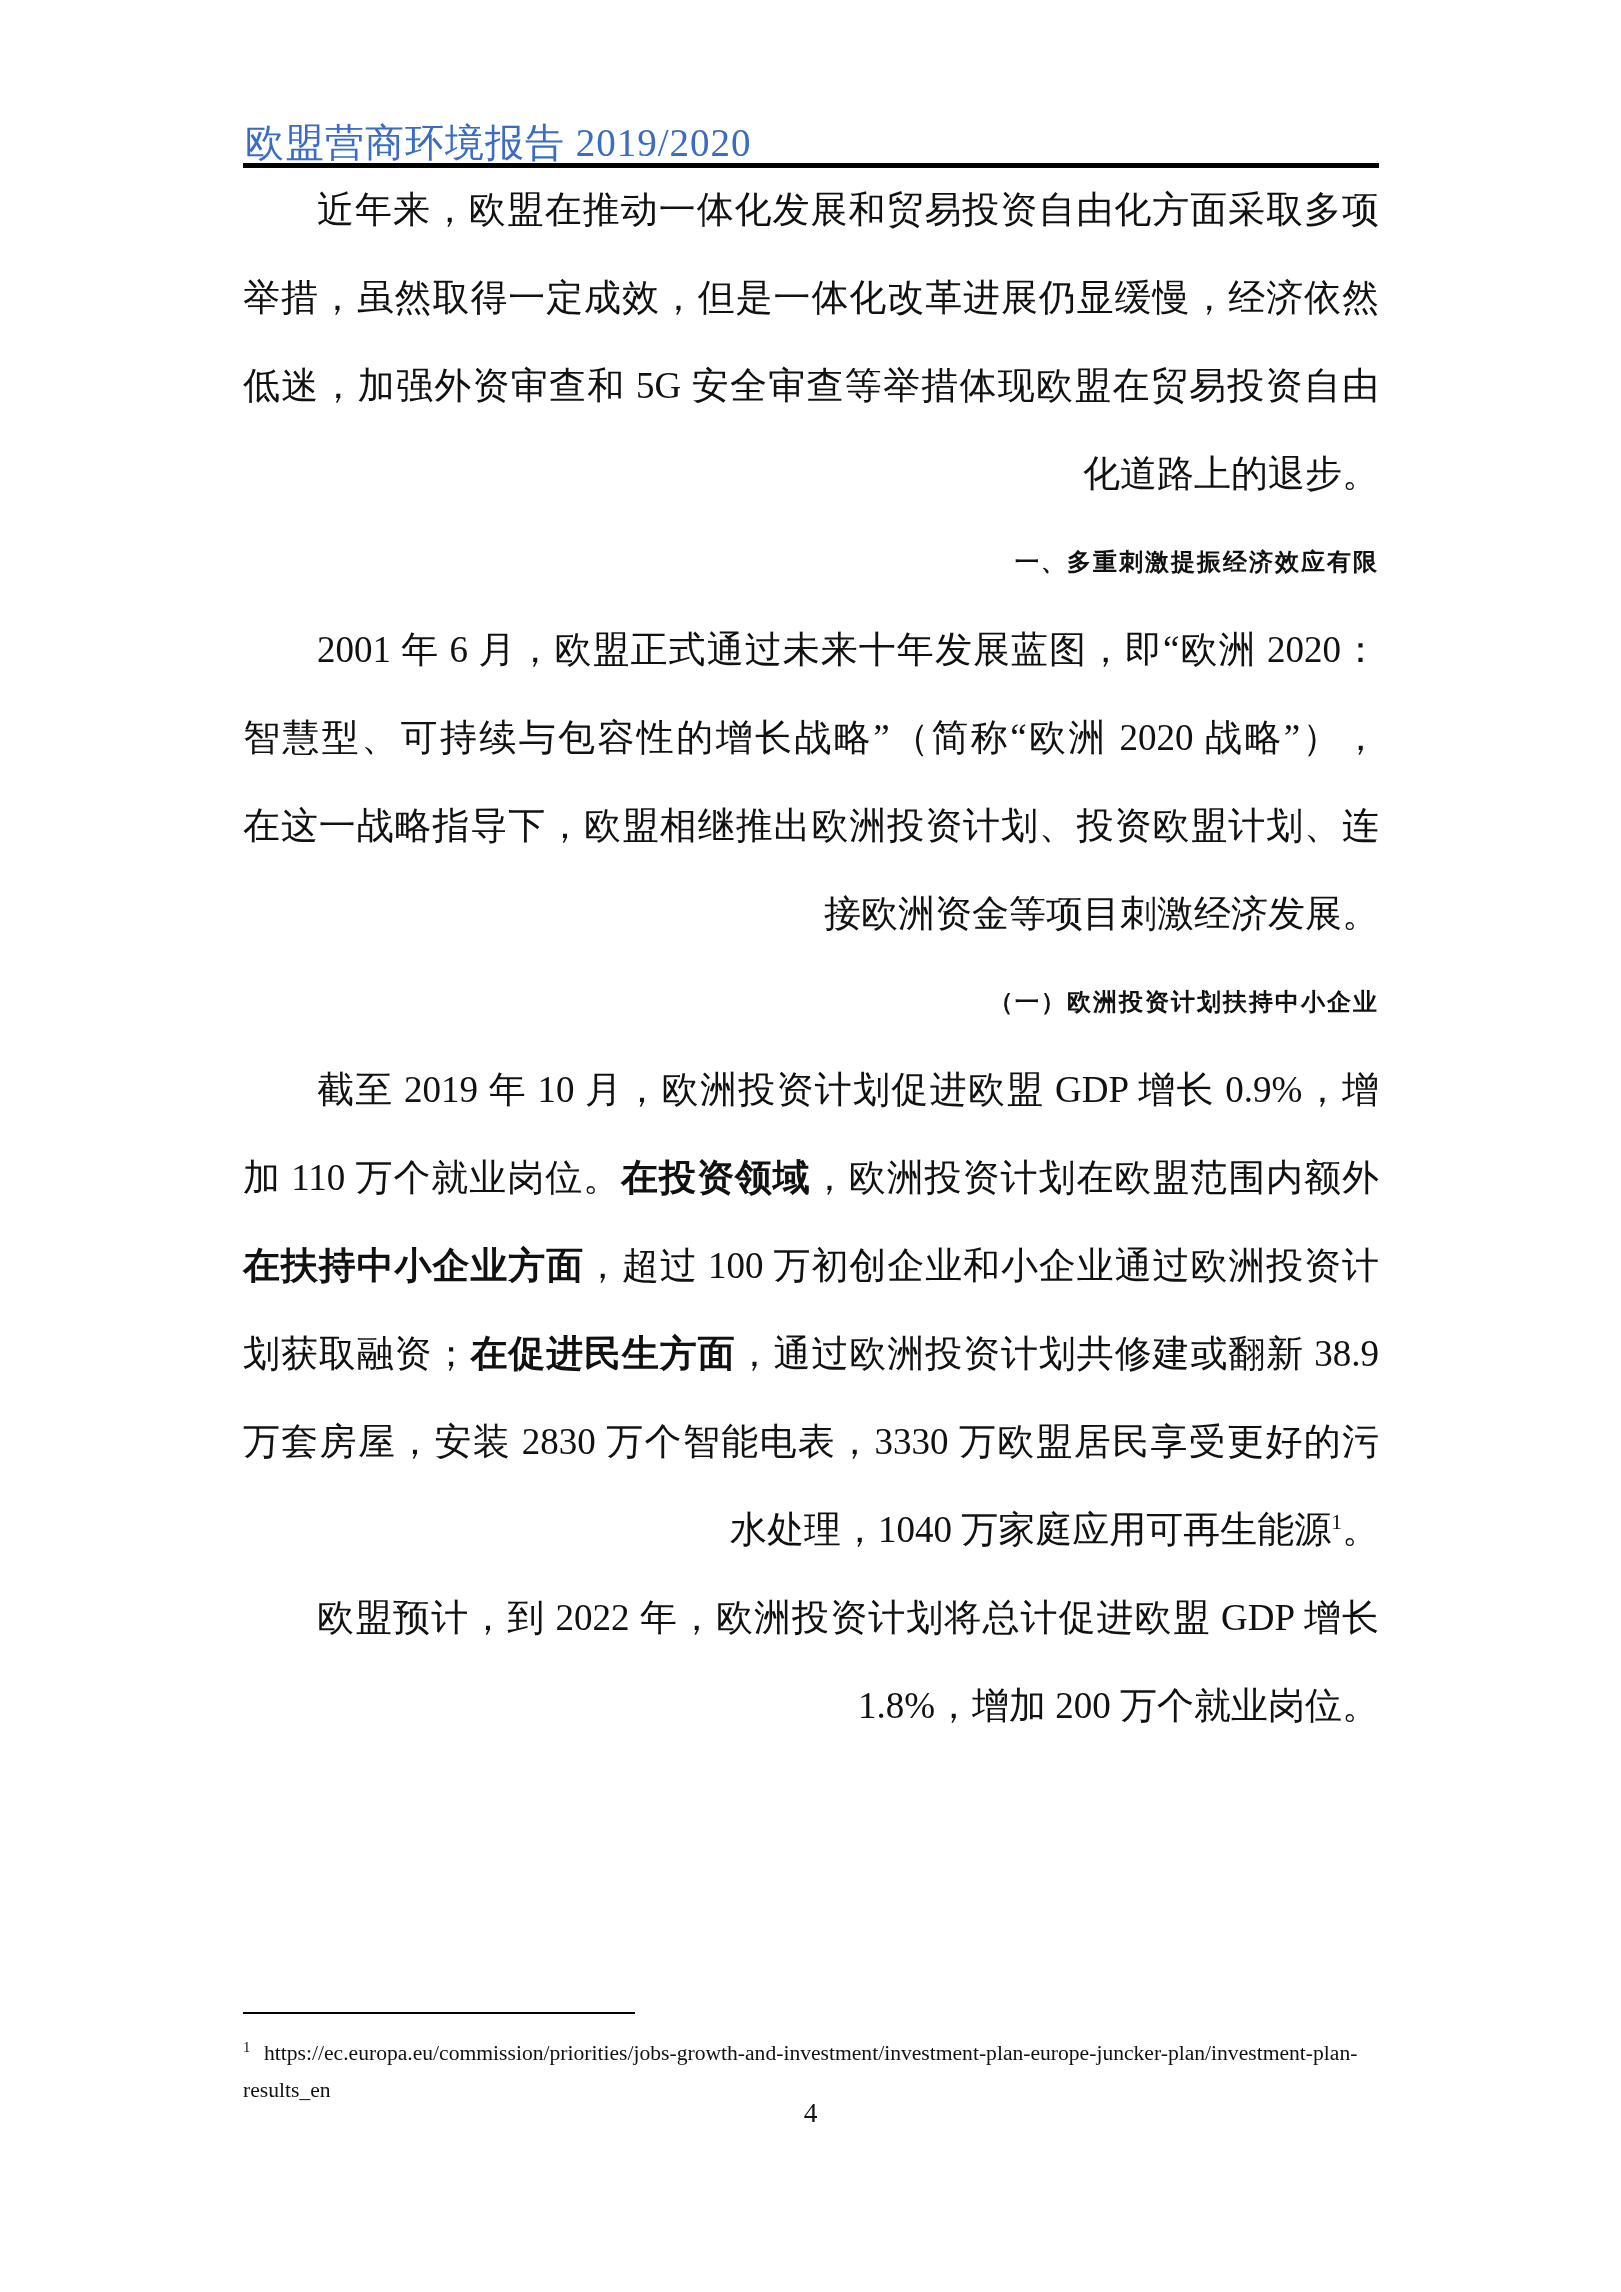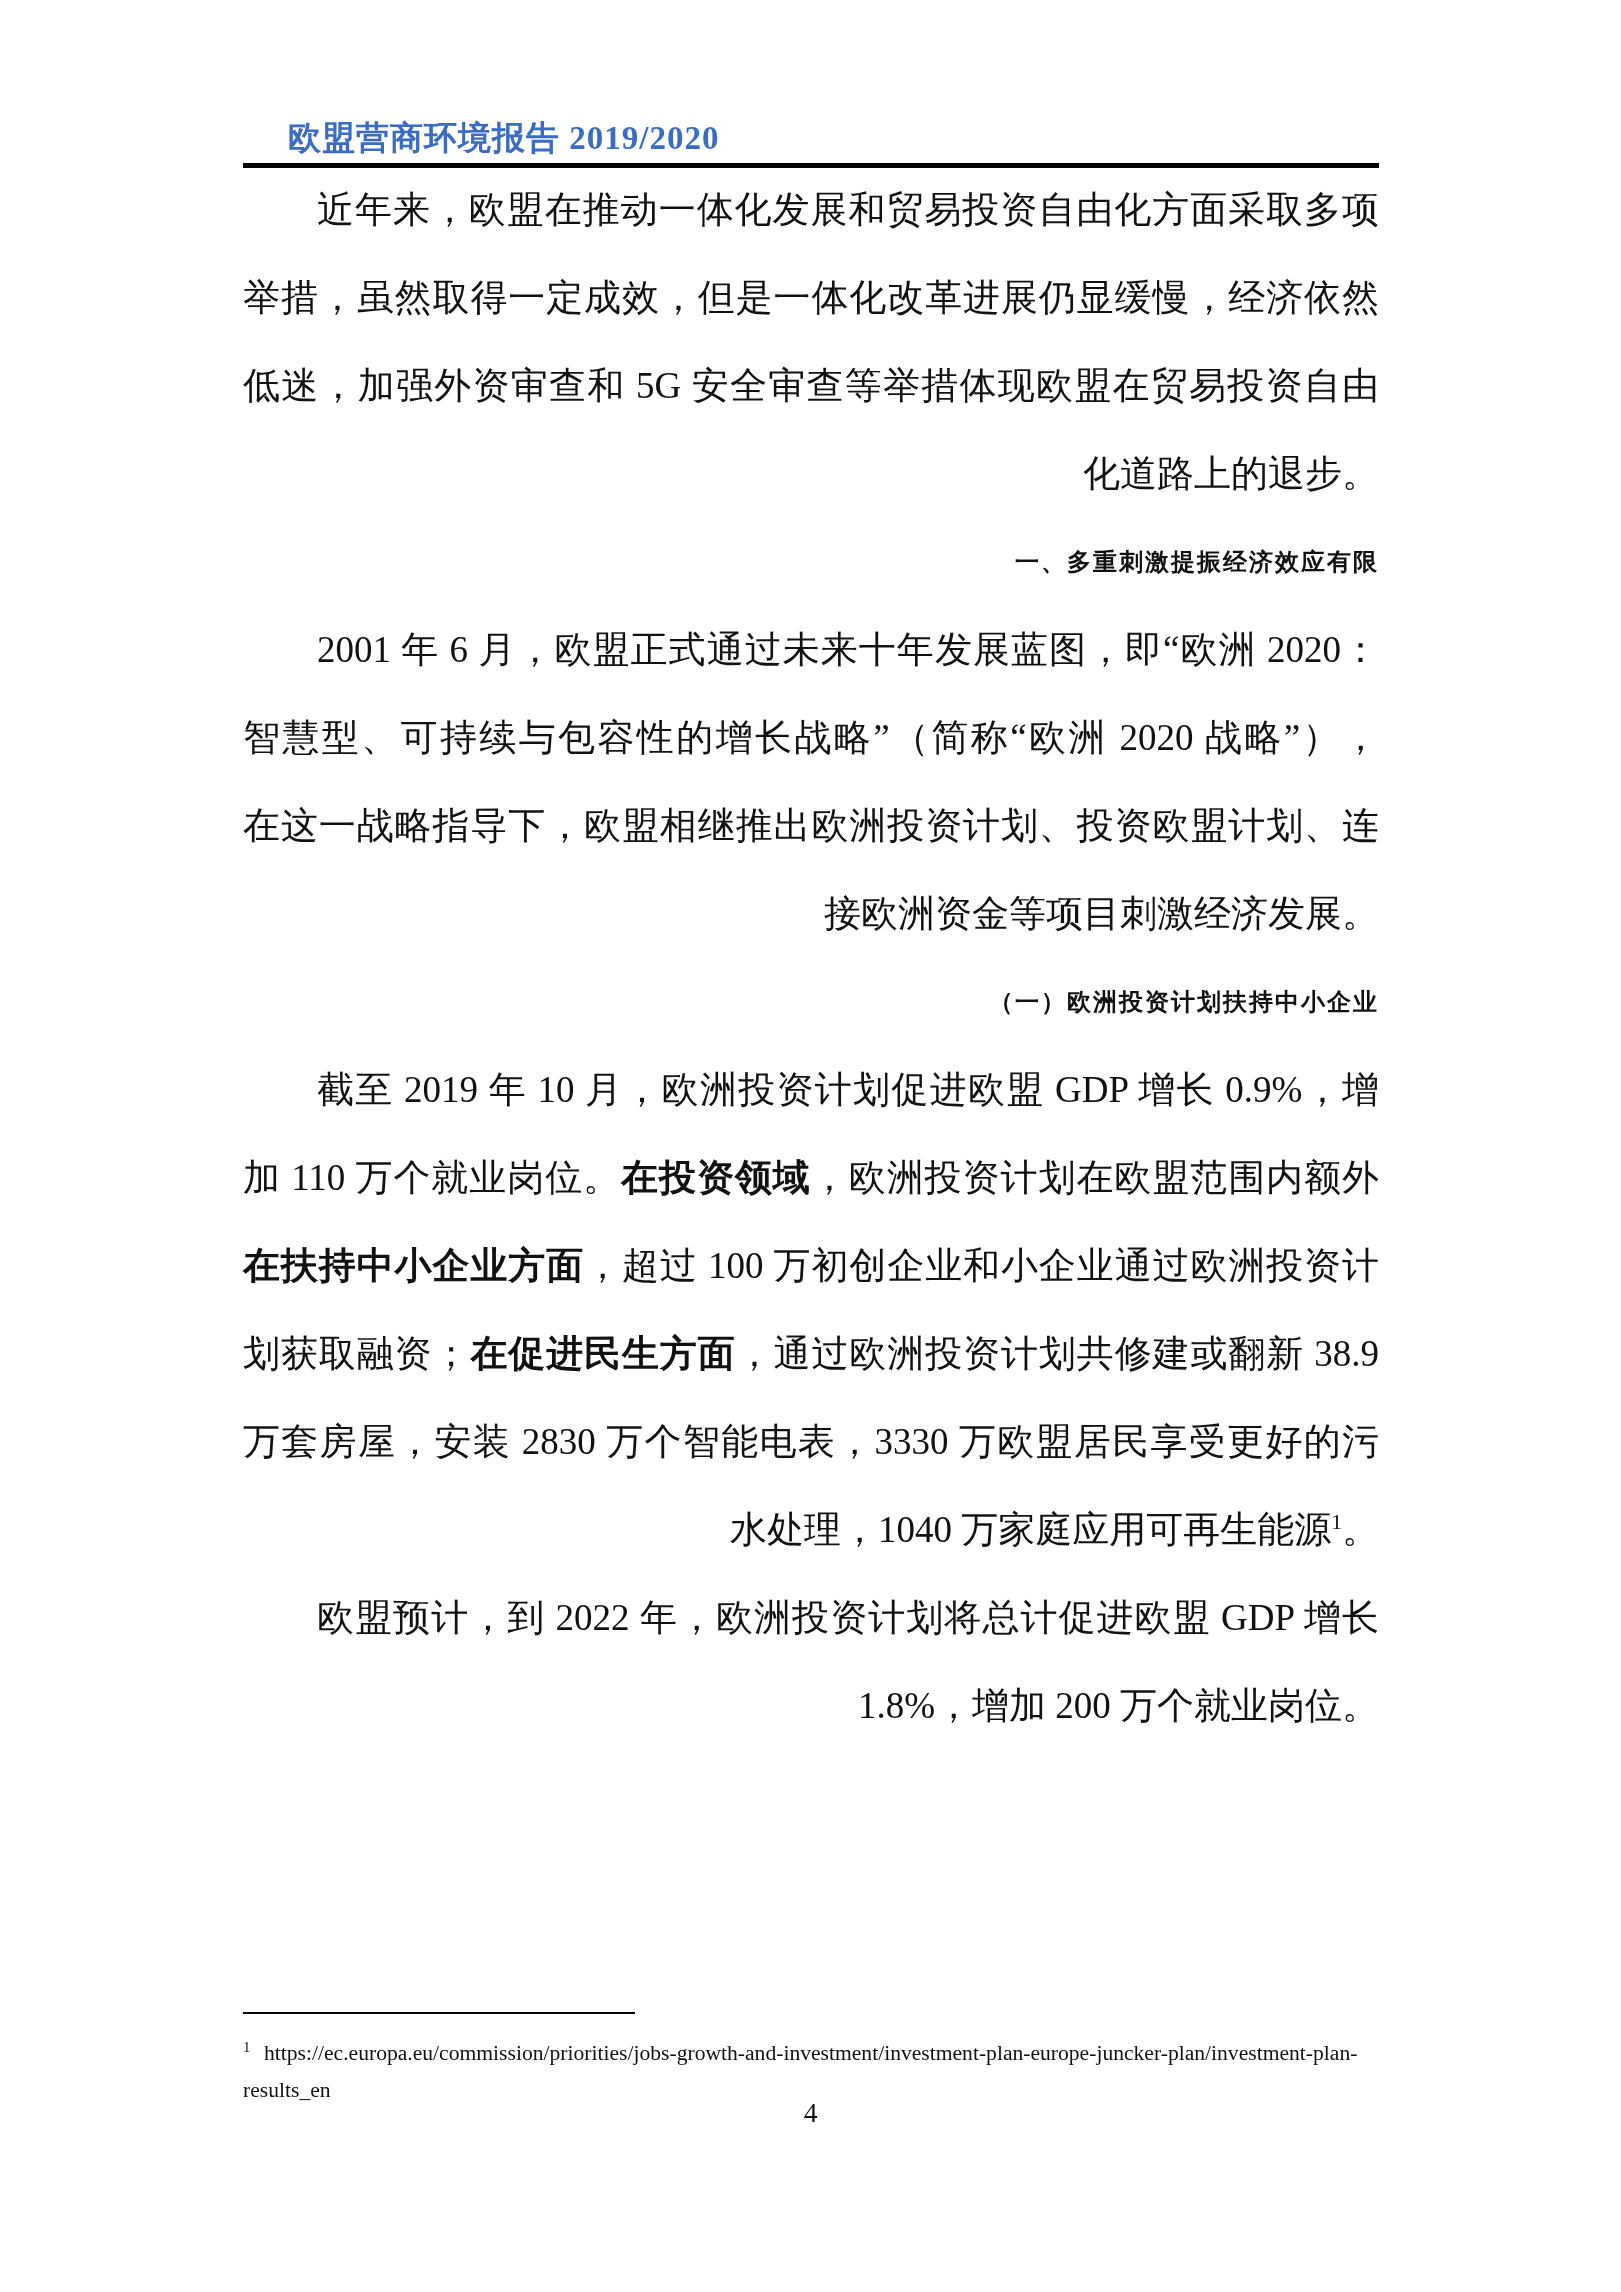--- a/index.html
+++ b/index.html
@@ -7,26 +7,25 @@
     position:relative;
     width:1621px;height:2293px;
     background:#ffffff;
     overflow:hidden;
     font-family:"Liberation Serif","DejaVu Serif",serif;
     color:#111111;
   }
   
   .header-title{
     position:absolute;left:245px;top:116px;
-    font-size:33px;font-weight:bold;
+    font-size:39px;font-weight:normal;
     letter-spacing:1px;
     color:#3a6cc4;
     font-family:"Liberation Serif","DejaVu Serif",serif;
     white-space:nowrap;
-    margin-left:43px;
   }
   .header-rule{
     position:absolute;left:243px;top:163px;
     width:1136px;height:4.9px;background:#000000;
   }
   
   .content{
     position:absolute;left:243px;top:166px;
     width:1136px;
   }

